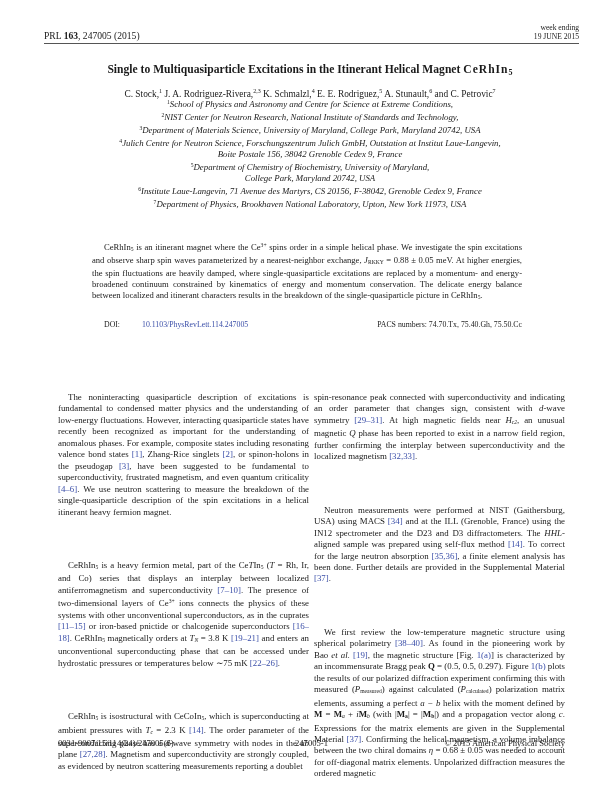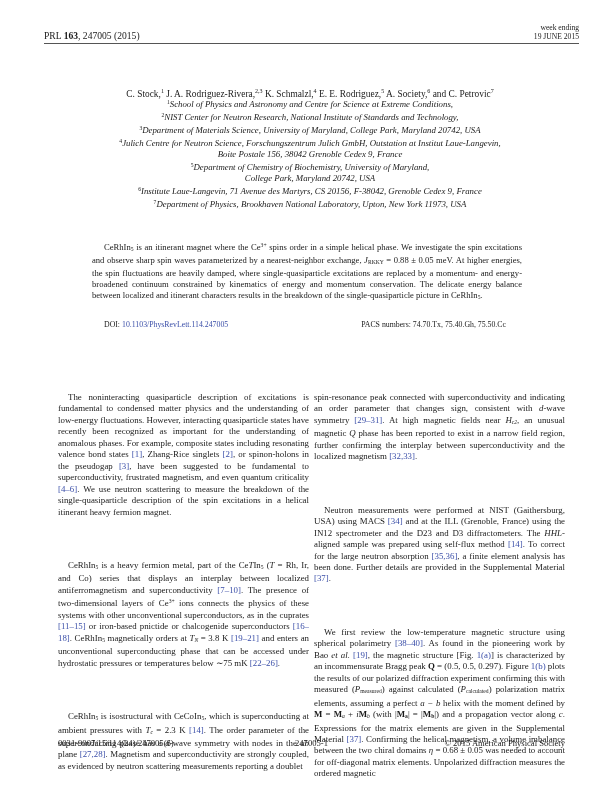--- a/index.html
+++ b/index.html
@@ -24,22 +24,22 @@
   .affils sup { font-size: 5.6px; font-style: normal; vertical-align: 3px; }
   .received { font-style: normal; }
 
   .abstract { position: absolute; left: 92px; width: 430px; top: 240px; font-size: 8.6px; line-height: 11px; text-align: justify; }
   .abstract p { text-indent: 12px; }
   .abstract sup { font-size: 5.6px; vertical-align: 3px; }
   .abstract sub { font-size: 5.6px; vertical-align: -1px; }
 
   .doi-row { position: absolute; left: 104px; width: 418px; top: 320px; font-size: 7.8px; }
   .doi-label { color: #222; }
-  .doi-link { color: #3a4ea8; }
-  .pacs { position: absolute; right: 16px; top: 0; text-align: center; }
+  .doi-link { color: #3a4ea8; margin-left: 20px; }
+  .pacs { position: absolute; right: 0; top: 0; text-align: center; }
 
   .col { position: absolute; top: 350px; width: 251px; font-size: 8.85px; line-height: 11.45px; text-align: justify; hyphens: manual; }
   .col-left { left: 58px; }
   .col-right { left: 314px; }
   .col p { text-indent: 10px; margin-top: 42px; }
   .col p.cont { text-indent: 0; }
   .col sup { font-size: 5.6px; vertical-align: 3px; }
   .col sub { font-size: 5.6px; vertical-align: -1px; }
   .ref { color: #3a4ea8; }
   .it { font-style: italic; }
@@ -56,27 +56,28 @@
 <div class="page">
 
   <div class="running-head">
     <div class="rh-left"><span>PRL</span> <b>163</b><span>, 247005 (2015)</span></div>
     <div class="rh-right">
       <div>week ending</div>
       <div>19 JUNE 2015</div>
     </div>
   </div>
 
+  <div class="title"><span>Single to Multiquasiparticle Excitations in the Itinerant Helical Magnet </span><span class="formula">CeRhIn</span><sub>5</sub></div>
 
   <div class="authors">
     <span><span>C. Stock,</span><sup>1</sup></span>
     <span><span>J. A. Rodriguez-Rivera,</span><sup>2,3</sup></span>
     <span><span>K. Schmalzl,</span><sup>4</sup></span>
     <span><span>E. E. Rodriguez,</span><sup>5</sup></span>
-    <span><span>A. Society,</span><sup>6</sup></span>
+    <span><span>A. Stunault,</span><sup>6</sup></span>
     <span><span>and C. Petrovic</span><sup>7</sup></span>
   </div>
 
   <div class="affils">
     <div><sup>1</sup><span>School of Physics and Astronomy and Centre for Science at Extreme Conditions,</span></div>
     <div><sup>2</sup><span>NIST Center for Neutron Research, National Institute of Standards and Technology,</span></div>
     <div><sup>3</sup><span>Department of Materials Science, University of Maryland, College Park, Maryland 20742, USA</span></div>
     <div><sup>4</sup><span>Julich Centre for Neutron Science, Forschungszentrum Julich GmbH, Outstation at Institut Laue-Langevin,</span></div>
     <div><span>Boite Postale 156, 38042 Grenoble Cedex 9, France</span></div>
     <div><sup>5</sup><span>Department of Chemistry of Biochemistry, University of Maryland,</span></div>

